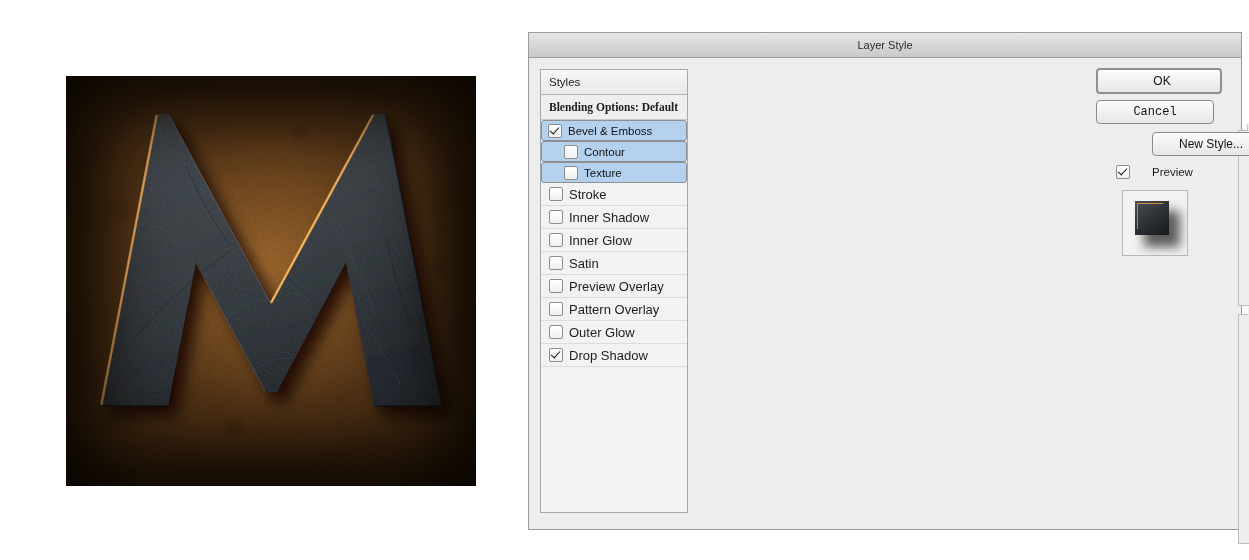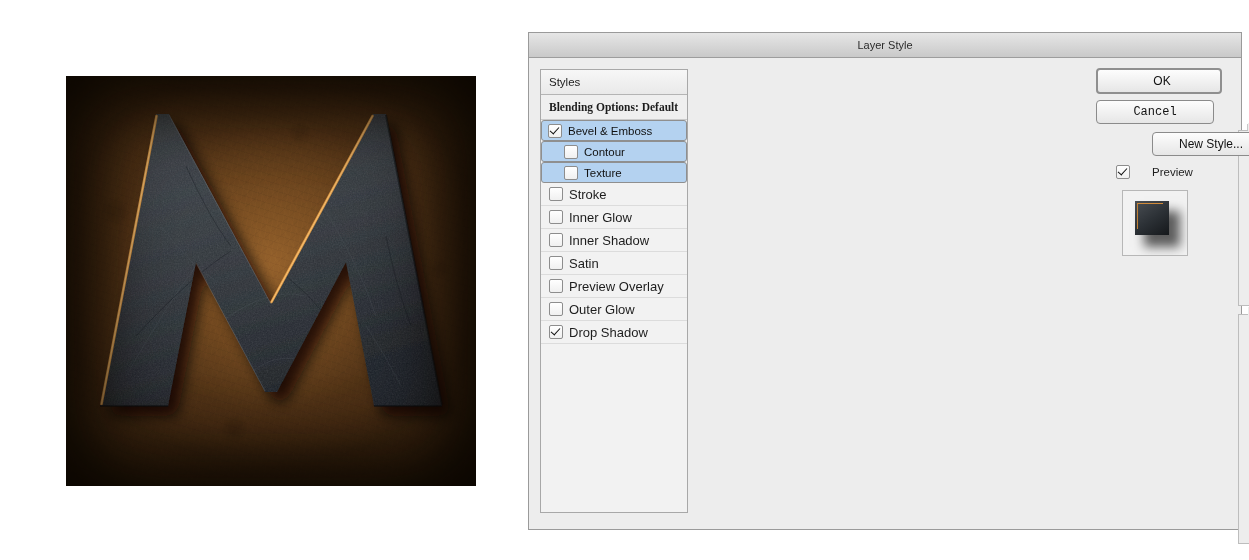--- a/index.html
+++ b/index.html
@@ -194,33 +194,37 @@
           <div class="sl-row sel sub">
             <span class="cbox"></span>
             <span class="lbl">Texture</span>
           </div>
           <div class="sl-row">
             <span class="cbox"></span>
             <span class="lbl">Stroke</span>
           </div>
           <div class="sl-row">
             <span class="cbox"></span>
+            <span class="lbl">Inner Shadow</span>
+          </div>
+          <div class="sl-row">
+            <span class="cbox"></span>
             <span class="lbl">Inner Glow</span>
           </div>
           <div class="sl-row">
             <span class="cbox"></span>
-            <span class="lbl">Inner Shadow</span>
-          </div>
-          <div class="sl-row">
-            <span class="cbox"></span>
             <span class="lbl">Satin</span>
           </div>
           <div class="sl-row">
             <span class="cbox"></span>
             <span class="lbl">Preview Overlay</span>
+          </div>
+          <div class="sl-row">
+            <span class="cbox"></span>
+            <span class="lbl">Pattern Overlay</span>
           </div>
           <div class="sl-row">
             <span class="cbox"></span>
             <span class="lbl">Outer Glow</span>
           </div>
           <div class="sl-row">
             <span class="cbox on"></span>
             <span class="lbl">Drop Shadow</span>
           </div>
         </div>

